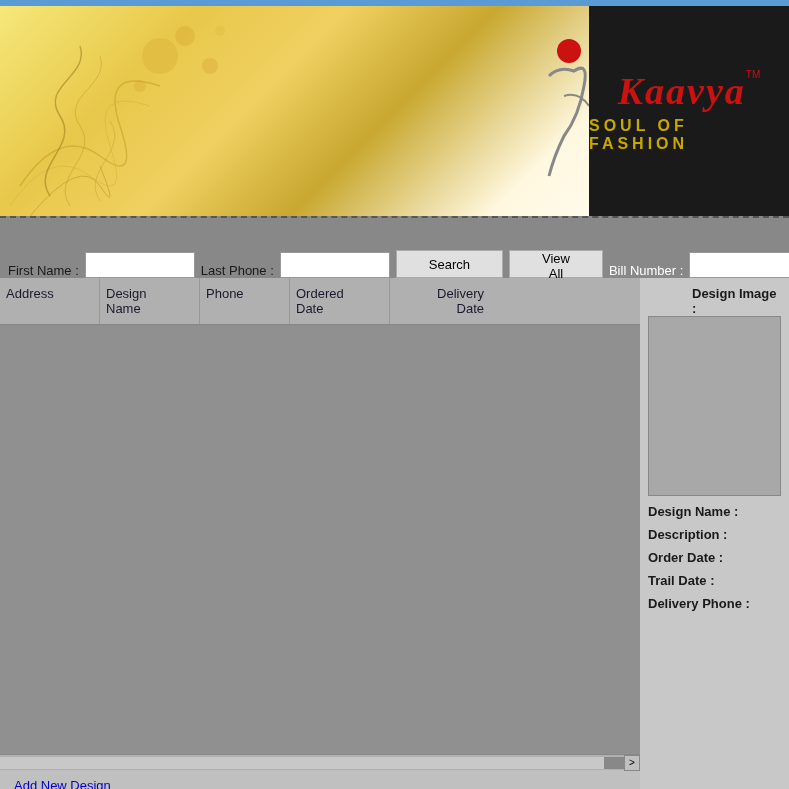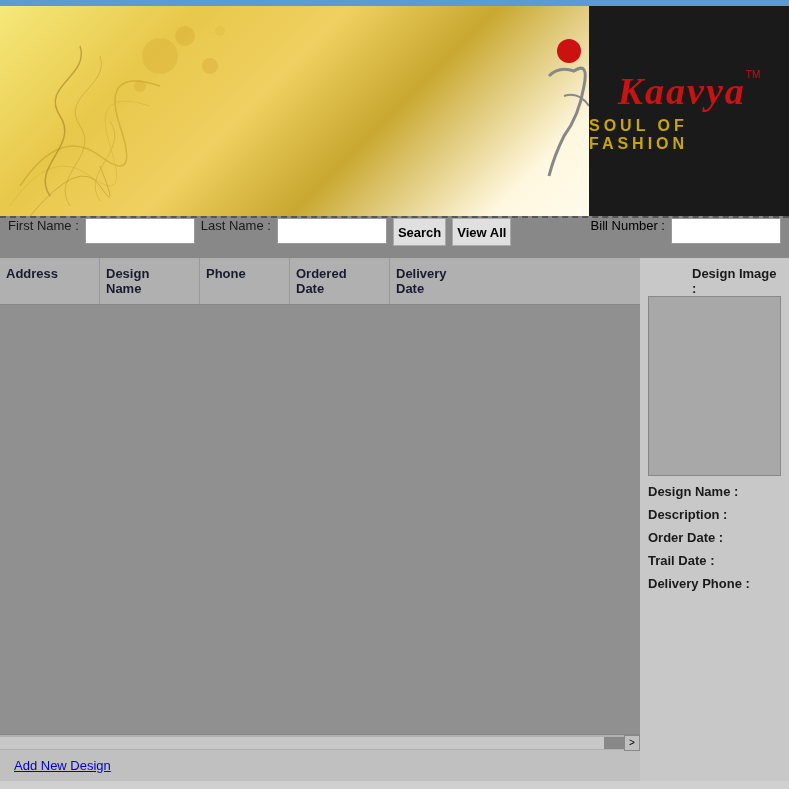--- a/index.html
+++ b/index.html
@@ -61,53 +61,53 @@
       left: 0;
       top: 0;
       width: 300px;
       height: 210px;
       opacity: 0.6;
     }
 
     
     .toolbar {
       width: 100%;
-      height: 42px;
+      height: 62px;
       background: #888888;
       display: flex;
-      align-items: flex-start;
+      align-items: flex-end;
       padding: 0 8px;
       gap: 6px;
       border-top: 2px dashed #555;
     }
     .toolbar label {
       color: #1a1a1a;
       font-size: 13px;
       white-space: nowrap;
     }
     .toolbar input[type="text"] {
       height: 26px;
       width: 110px;
       border: 1px solid #999;
       background: #fff;
       padding: 2px 4px;
       font-size: 13px;
     }
     .toolbar button {
       height: 28px;
-      padding: 0 4px;
+      padding: 0 32px;
       background: #e0e0e0;
       border: 1px solid #aaa;
       cursor: pointer;
       font-size: 13px;
-      font-weight: bold;
+      font-weight: normal;
     }
     .bill-label {
       margin-left: auto;
-      color: #000000;
+      color: #ffffff;
       font-size: 13px;
       white-space: nowrap;
     }
     .bill-input {
       height: 26px;
       width: 60px;
       border: 1px solid #999;
       background: #fff;
     }
 
@@ -130,21 +130,21 @@
     
     .table-header {
       display: flex;
       background: #b0b0b0;
       border-bottom: 1px solid #888;
     }
     .th-cell {
       padding: 8px 6px;
       color: #1a1a2e;
       font-size: 13px;
-      font-weight: bold;
+      font-weight: normal;
       border-right: 1px solid #999;
     }
     .th-cell:last-child { border-right: none; }
 
     
     .table-body {
       flex: 1;
       background: #909090;
       overflow: hidden;
       position: relative;
@@ -227,21 +227,21 @@
       color: #1a1a1a;
       font-weight: bold;
       white-space: nowrap;
     }
 
     
     .col-address { width: 100px; }
     .col-phone { width: 90px; }
     .col-design { width: 100px; }
     .col-ordered { width: 100px; }
-    .col-delivery { width: 100px; }
+    .col-delivery { width: 100px; text-align: right; }
   </style>
 </head>
 <body>
 
 <div class="top-bar"></div>
 
 <div class="header">
 
   <svg class="header-decor" viewBox="0 0 300 210" xmlns="http://www.w3.org/2000/svg">
 
@@ -271,21 +271,21 @@
       <span class="logo-text-kaavya">Kaavya</span>
       <span class="logo-tm">TM</span>
     </div>
     <div class="logo-soul">SOUL OF FASHION</div>
   </div>
 </div>
 
 <div class="toolbar">
   <label>First Name :</label>
   <input type="text" style="">
-  <label>Last Name :</label>
+  <label>Last Phone :</label>
   <input type="text" style="">
   <button>Search</button>
   <button>View All</button>
   <span class="bill-label">Bill Number :</span>
   <input type="text" class="bill-input" style="">
 </div>
 
 <div class="main-area">
 
   <div class="left-panel">

